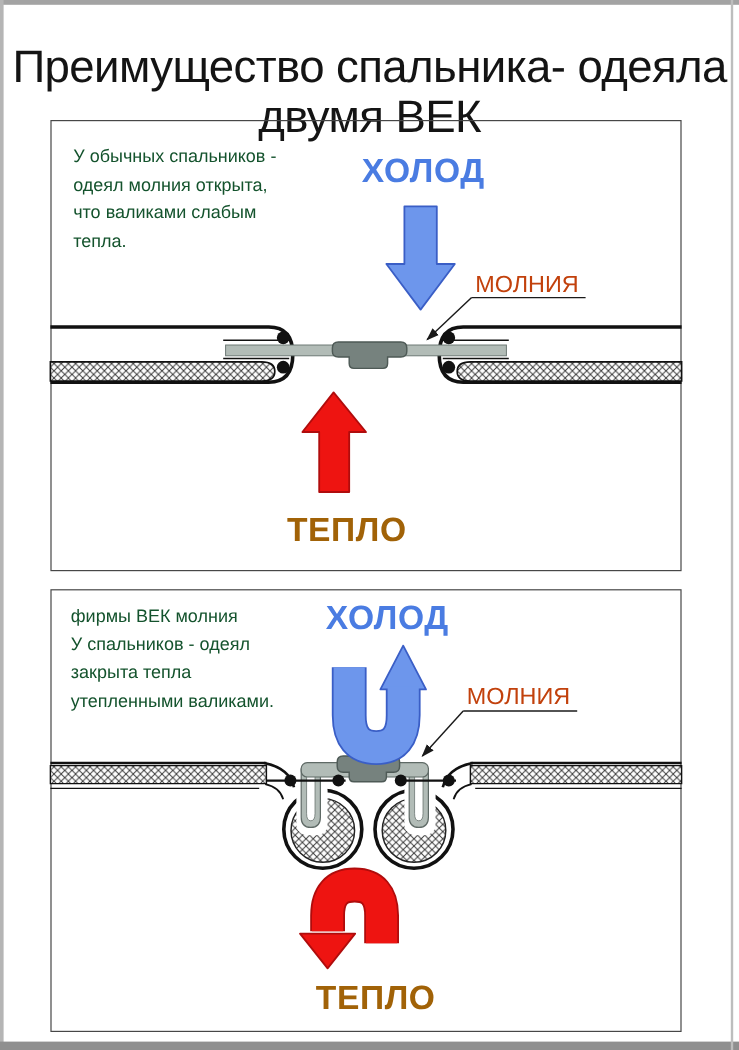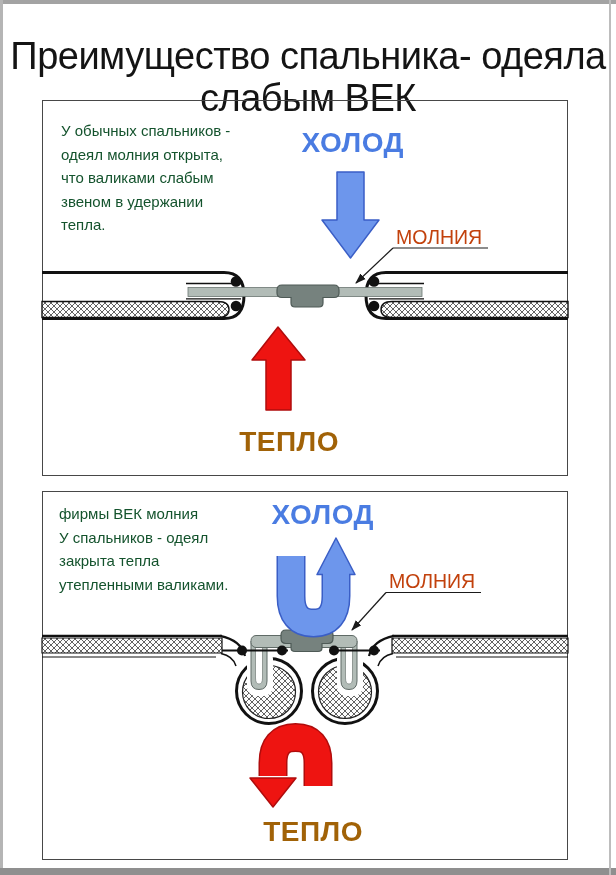--- a/index.html
+++ b/index.html
@@ -39,21 +39,21 @@
 
 <div class="page">
 
   <div class="edge edge-top"></div>
   <div class="edge edge-left"></div>
   <div class="edge edge-bottom"></div>
   <div class="edge edge-right"></div>
 
   <div class="title">
     <span>Преимущество спальника- одеяла</span><br>
-    <span>слабым ВЕК</span>
+    <span>двумя ВЕК</span>
   </div>
 
   <div class="panel panel1"></div>
   <div class="panel panel2"></div>
 
   <svg class="diagram" viewBox="0 0 616 875" xmlns="http://www.w3.org/2000/svg">
     <defs>
       <pattern id="hatch" width="6" height="6" patternUnits="userSpaceOnUse">
         <rect width="6" height="6" fill="#fdfdfd"></rect>
         <path d="M0,0 L6,6 M6,0 L0,6" stroke="#3a3a3a" stroke-width="0.8"></path>
@@ -155,21 +155,20 @@
       <path d="M318,786 V763 Q318,737.5 295.5,737.5 Q273,737.5 273,763 V776" fill="none" stroke="#b00c0c" stroke-width="29"></path>
       <polygon points="250,778 296,778 273,807" fill="#ee1411" stroke="#b00c0c" stroke-width="1.5" stroke-linejoin="round"></polygon>
       <path d="M318,786 V763 Q318,737.5 295.5,737.5 Q273,737.5 273,763 V776" fill="none" stroke="#ee1411" stroke-width="26"></path>
     </g>
   </svg>
 
   <div class="desc desc1">
     <div>У обычных спальников -</div>
     <div>одеял молния открыта,</div>
     <div>что валиками слабым</div>
-    <div>звеном в удержании</div>
     <div>тепла.</div>
   </div>
   <div class="cold-label cold1">ХОЛОД</div>
   <div class="zip-label zip1">МОЛНИЯ</div>
   <div class="warm-label warm1">ТЕПЛО</div>
 
   <div class="desc desc2">
     <div>фирмы ВЕК молния</div>
     <div>У спальников - одеял</div>
     <div>закрыта тепла</div>

